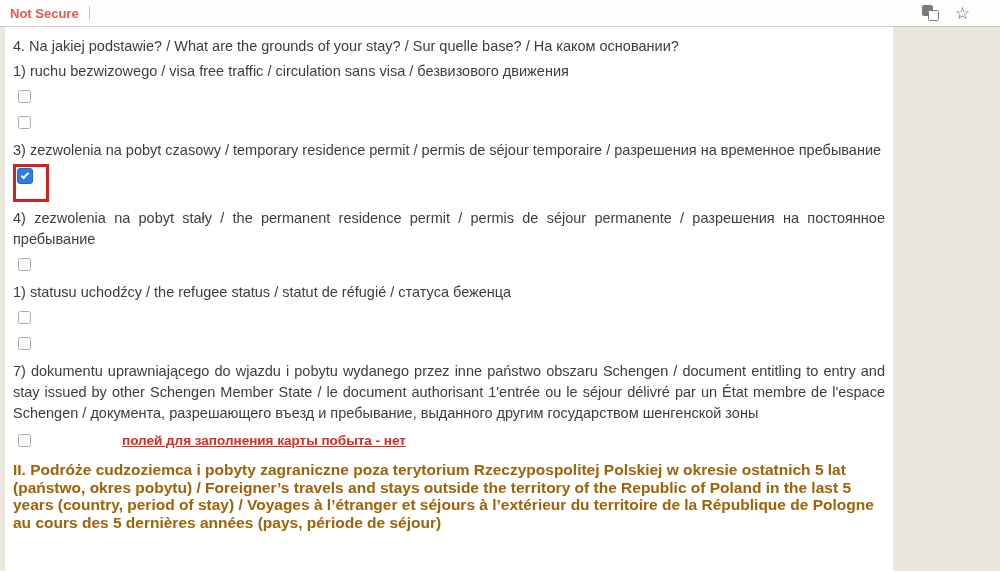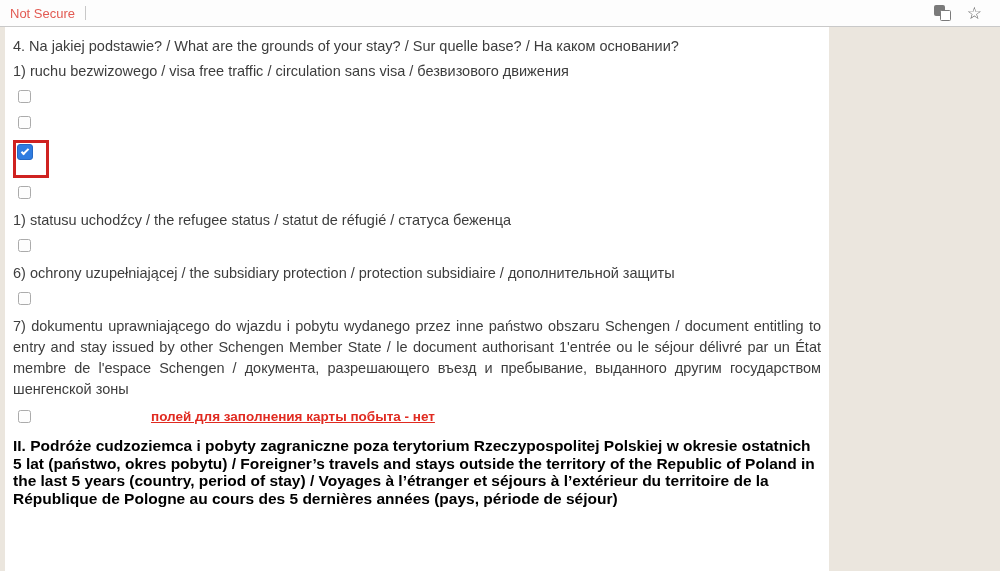--- a/index.html
+++ b/index.html
@@ -2,61 +2,61 @@
 <html><head>
 <meta charset="utf-8">
 <style>
   * { margin: 0; padding: 0; box-sizing: border-box; }
   html, body { width: 1000px; height: 572px; overflow: hidden; background: #fff;
     font-family: "Liberation Sans", "DejaVu Sans", sans-serif; }
 
   
   .browser-bar {
     height: 27px; background: #fdfdfd; border-bottom: 1px solid #c9c9c9;
-    display: flex; align-items: center; padding: 0 18px 0 10px;
-    font-size: 13px; color: #4c4c4c;
+    display: flex; align-items: center; padding: 0 30px 0 10px;
+    font-size: 13px; color: #4c4c4c; font-weight: bold;
   }
   .not-secure { color: #e25a52; margin-right: 10px; }
   .bar-divider { width: 1px; height: 14px; background: #c8c8c8; margin-right: 12px; }
   .url-text { color: #4c4c4c; letter-spacing: .1px; }
   .bar-spacer { flex: 1; }
   .translate-icon { position: relative; width: 17px; height: 16px; margin-right: 16px; display: inline-block; }
   .translate-icon::before { content: ""; position: absolute; left: 0; top: 0; width: 11px; height: 11px;
       background: #7a7a7a; border-radius: 2px; }
   .translate-icon::after { content: ""; position: absolute; right: 0; bottom: 0; width: 9px; height: 9px;
       background: #fff; border: 1.6px solid #7a7a7a; border-radius: 1.5px; }
   .star-icon { font-size: 17px; color: #606060; line-height: 1; }
 
   
   .page { height: 544px; background: #ebe6de; }
   .content {
-    margin-left: 5px; width: 824px; height: 100%; background: #fff;
+    margin-left: 5px; width: 888px; height: 100%; background: #fff;
     padding: 7px 8px 0 8px; color: #3d3d3d; font-size: 14.5px; line-height: 21px;
     overflow: hidden;
   }
   .q-heading { margin-top: 2px; }
   .opt-label { margin-top: 4px; text-align: justify; }
   .cb-row { margin: 6px 0 10px 5px; display: flex; align-items: center; min-height: 16px; }
   .checkbox {
     display: inline-block; width: 13px; height: 13px; background: #fdfdfd;
     border: 1px solid #ababab; border-radius: 2.5px; position: relative; cursor: pointer;
   }
   .checkbox.checked {
     width: 16px; height: 16px; background: #2f7ce0; border: 1px solid #2669c4; border-radius: 3px;
   }
   .tick { position: absolute; left: 3px; top: 3.5px; width: 8px; height: 4px;
     border-left: 2px solid #fff; border-bottom: 2px solid #fff; transform: rotate(-45deg); }
   .red-annotation { display: inline-block; border: 3px solid #cf2220; padding: 1px 13px 9px 1px; margin-left: -5px; }
   .cb-row.highlight-row { margin: 3px 0 6px 5px; }
   .red-note {
     color: #e02a20; font-weight: bold; font-size: 13.5px; text-decoration: underline;
-    margin-left: 120px; cursor: pointer;
+    margin-left: 91px; cursor: pointer;
   }
   .section-heading {
-    margin-top: 5px; font-weight: bold; color: #000000;
+    margin-top: 5px; font-weight: bold; color: #a16207;
     font-size: 15.5px; line-height: 17.5px; text-align: left;
   }
 </style>
 </head>
 <body>
 
 <div class="browser-bar">
   <span class="not-secure">Not Secure</span>
   <span class="bar-divider"></span>
   <span class="bar-spacer"></span>
@@ -68,31 +68,32 @@
   <div class="content">
     <div class="q-heading">4. Na jakiej podstawie? / What are the grounds of your stay? / Sur quelle base? / На каком основании?</div>
     <div>
         <div class="opt-label">1) ruchu bezwizowego / visa free traffic / circulation sans visa / безвизового движения</div>
         <div class="cb-row">
           <span class="checkbox"></span>
         </div>
         <div class="cb-row">
           <span class="checkbox"></span>
         </div>
+        <div class="opt-label">3) zezwolenia na pobyt czasowy / temporary residence permit / permis de séjour temporaire / разрешения на временное пребывание</div>
         <div class="cb-row highlight-row">
           <span class="red-annotation"><span class="checkbox checked"><span class="tick"></span></span></span>
         </div>
+        <div class="opt-label">4) zezwolenia na pobyt stały / the permanent residence permit / permis de séjour permanente / разрешения на постоянное пребывание</div>
         <div class="cb-row">
           <span class="checkbox"></span>
         </div>
         <div class="opt-label">1) statusu uchodźcy / the refugee status / statut de réfugié / статуса беженца</div>
         <div class="cb-row">
           <span class="checkbox"></span>
         </div>
-        <div class="opt-label">6) ochrony uzupełniającej / the subsidiary protection / protection subsidiaire / дополнительной защиты</div>
         <div class="cb-row">
           <span class="checkbox"></span>
         </div>
         <div class="opt-label">7) dokumentu uprawniającego do wjazdu i pobytu wydanego przez inne państwo obszaru Schengen / document entitling to entry and stay issued by other Schengen Member State / le document authorisant 1'entrée ou le séjour délivré par un État membre de l'espace Schengen / документа, разрешающего въезд и пребывание, выданного другим государством шенгенской зоны</div>
         <div class="cb-row">
           <span class="checkbox"></span>
           <span class="red-note">полей для заполнения карты побыта - нет</span>
         </div>
       </div>
     <div class="section-heading">II. Podróże cudzoziemca i pobyty zagraniczne poza terytorium Rzeczypospolitej Polskiej w okresie ostatnich 5 lat (państwo, okres pobytu) / Foreigner’s travels and stays outside the territory of the Republic of Poland in the last 5 years (country, period of stay) / Voyages à l’étranger et séjours à l’extérieur du territoire de la République de Pologne au cours des 5 dernières années (pays, période de séjour)</div>

